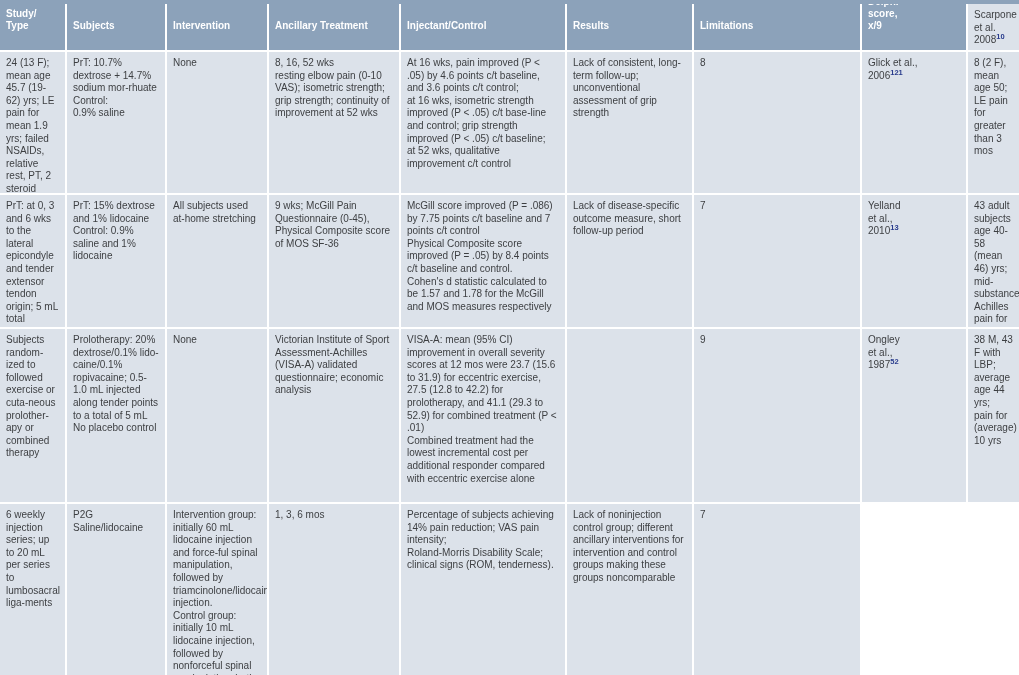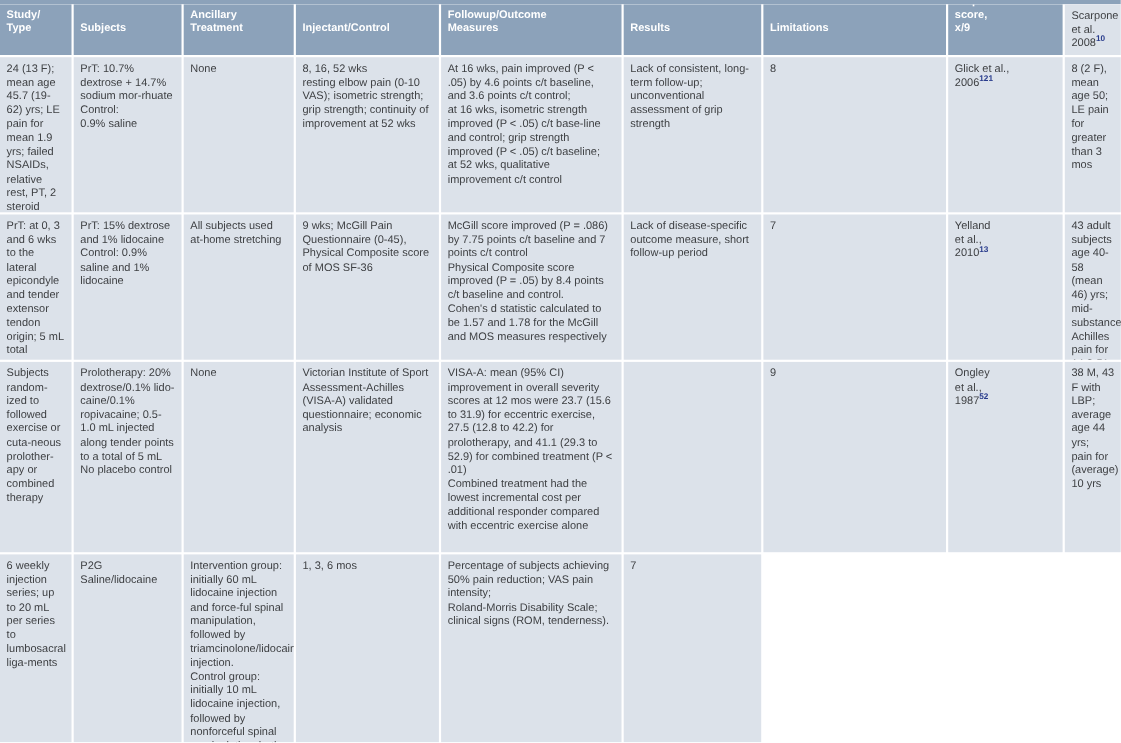--- a/index.html
+++ b/index.html
@@ -43,24 +43,23 @@
 </head>
 <body>
 
 <div class="page">
   <div class="topbar"></div>
   <div class="grid">
 
     <div class="hcell">Study/
 Type</div>
     <div class="hcell">Subjects</div>
+    <div class="hcell">Intervention</div>
     <div class="hcell">Ancillary Treatment</div>
     <div class="hcell">Injectant/Control</div>
-    <div class="hcell">Followup/Outcome
-Measures</div>
     <div class="hcell">Results</div>
     <div class="hcell">Limitations</div>
     <div class="hcell">Delphi
 score,
 x/9</div>
 
     <div class="cell"><span>Scarpone
 et al.
 2008</span><sup class="cite">10</sup></div>
     <div class="cell">24 (13 F); mean age 45.7 (19-62) yrs; LE pain for mean 1.9 yrs; failed NSAIDs, relative rest, PT, 2 steroid injec-tions</div>
@@ -109,18 +108,19 @@
 1987</span><sup class="cite">52</sup></div>
     <div class="cell">38 M, 43 F with LBP;
 average age 44 yrs;
 pain for (average) 10 yrs</div>
     <div class="cell">6 weekly injection series; up to 20 mL per series to lumbosacral liga-ments</div>
     <div class="cell">P2G
 Saline/lidocaine</div>
     <div class="cell">Intervention group: initially 60 mL lidocaine injection and force-ful spinal manipulation, followed by triamcinolone/lidocaine injection.
 Control group: initially 10 mL lidocaine injection, followed by nonforceful spinal manipulation; both groups encouraged to do routine activity and 150 flexion exercises daily</div>
     <div class="cell">1, 3, 6 mos</div>
-    <div class="cell">Percentage of subjects achieving 50% pain reduction; VAS pain intensity;
+    <div class="cell">Percentage of subjects achieving 14% pain reduction; VAS pain intensity;
 Roland-Morris Disability Scale; clinical signs (ROM, tenderness).</div>
+    <div class="cell">Lack of noninjection control group; different ancillary interventions for intervention and control groups making these groups noncomparable</div>
     <div class="cell">7</div>
 
   </div>
 </div>
 
 </body></html>

